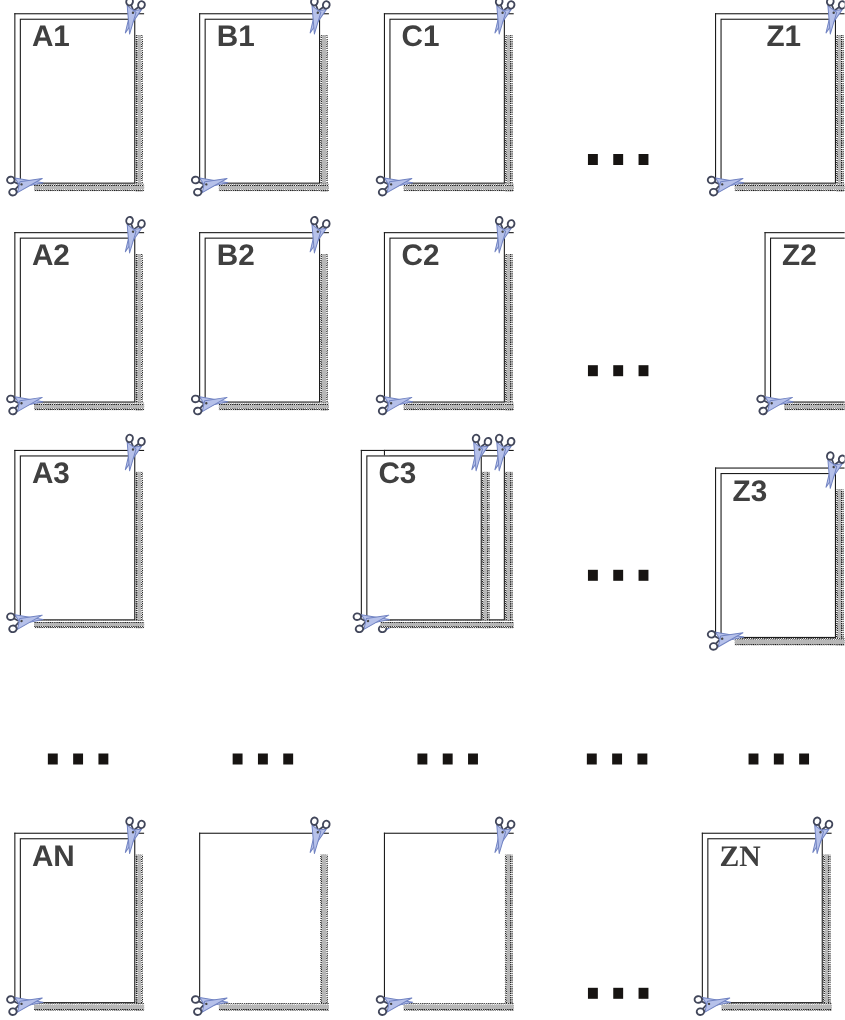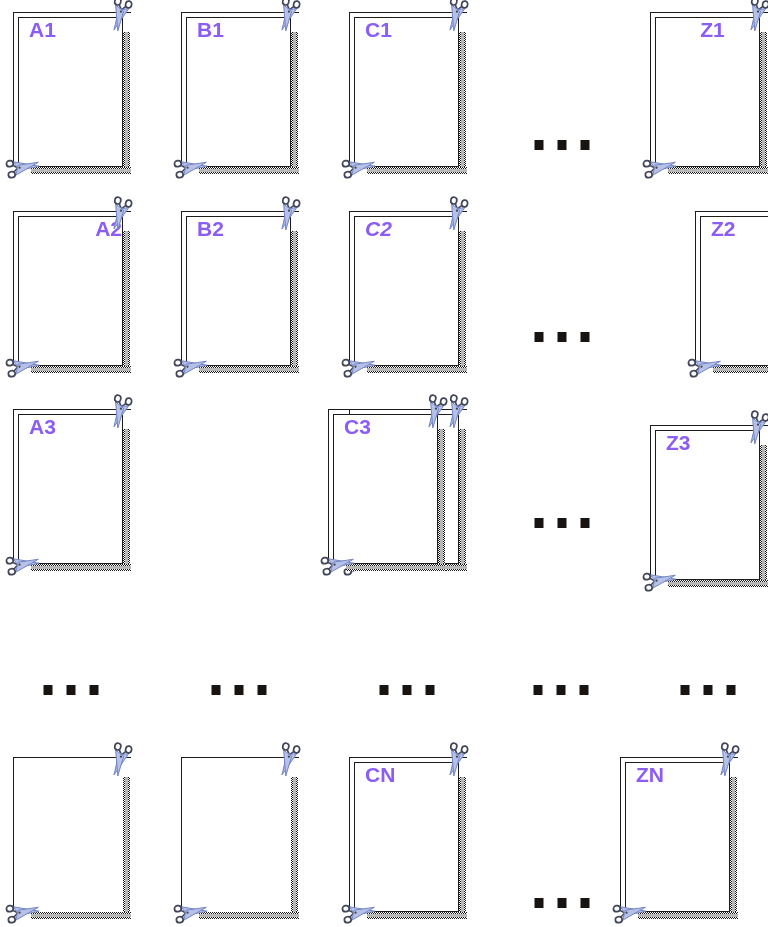--- a/index.html
+++ b/index.html
@@ -10,21 +10,21 @@
   
   .card{position:absolute;width:118px;height:162px;}
   .cut-top{position:absolute;left:0;top:0;width:118px;height:1.4px;background:#1c1c1c;}
   .cut-left{position:absolute;left:0;top:0;width:1.4px;height:152px;background:#1c1c1c;}
   .face{
     position:absolute;left:5px;top:5px;width:105px;height:150px;
     box-sizing:border-box;border:1.4px solid #1c1c1c;background:#fff;
   }
   .label{
     display:block;padding:1px 0 0 10px;
-    font-size:21px;font-weight:bold;color:#8b5cf6;line-height:1.05;
+    font-size:27px;font-weight:bold;color:#404040;line-height:1.05;
     letter-spacing:0px;
   }
   .band{position:absolute;}
   .band-right{
     left:110px;top:20px;width:7px;height:142px;
     background:
       linear-gradient(90deg, rgba(0,0,0,0) 0 2px, #b7b7b7 2px 5px, rgba(0,0,0,0) 5px 7px),
       conic-gradient(#171717 0 25%, #fff 0 50%, #171717 0 75%, #fff 0);
     background-size:auto, 2px 2px;
   }
@@ -157,21 +157,21 @@
           <line x1="6.5" y1="6" x2="11" y2="9.5" stroke="#41465a" stroke-width="1.6"></line>
           <line x1="6.5" y1="14" x2="11" y2="10.5" stroke="#41465a" stroke-width="1.6"></line>
           <polygon points="8.5,3.2 33,12 12.5,12.6" fill="#b6c1ea" stroke="#7183c2" stroke-width="0.9" stroke-linejoin="round"></polygon>
           <polygon points="8.5,16.8 33,8 12.5,7.4" fill="#b6c1ea" stroke="#7183c2" stroke-width="0.9" stroke-linejoin="round"></polygon>
           <ellipse cx="4.6" cy="4.4" rx="3.4" ry="3" fill="#ffffff" stroke="#41465a" stroke-width="1.7"></ellipse>
           <ellipse cx="4.6" cy="15.6" rx="3.4" ry="3" fill="#ffffff" stroke="#41465a" stroke-width="1.7"></ellipse>
           <circle cx="13.5" cy="10" r="1.1" fill="#444"></circle>
         </svg>
       </div>
 
-      <div class="card" style="left: 13px; top: 211px; position: absolute; text-align: right;">
+      <div class="card" style="left: 13px; top: 211px; position: absolute;">
         <div class="band band-right"></div>
         <div class="band band-bottom"></div>
         <div class="cut-top"></div>
         <div class="cut-left"></div>
         <div class="face">
           <span class="label">A2</span>
         </div>
         <svg class="scissors sc-tr" viewBox="0 0 34 20" aria-hidden="true">
           <line x1="6.5" y1="6" x2="11" y2="9.5" stroke="#41465a" stroke-width="1.6"></line>
           <line x1="6.5" y1="14" x2="11" y2="10.5" stroke="#41465a" stroke-width="1.6"></line>
@@ -213,21 +213,21 @@
           <line x1="6.5" y1="6" x2="11" y2="9.5" stroke="#41465a" stroke-width="1.6"></line>
           <line x1="6.5" y1="14" x2="11" y2="10.5" stroke="#41465a" stroke-width="1.6"></line>
           <polygon points="8.5,3.2 33,12 12.5,12.6" fill="#b6c1ea" stroke="#7183c2" stroke-width="0.9" stroke-linejoin="round"></polygon>
           <polygon points="8.5,16.8 33,8 12.5,7.4" fill="#b6c1ea" stroke="#7183c2" stroke-width="0.9" stroke-linejoin="round"></polygon>
           <ellipse cx="4.6" cy="4.4" rx="3.4" ry="3" fill="#ffffff" stroke="#41465a" stroke-width="1.7"></ellipse>
           <ellipse cx="4.6" cy="15.6" rx="3.4" ry="3" fill="#ffffff" stroke="#41465a" stroke-width="1.7"></ellipse>
           <circle cx="13.5" cy="10" r="1.1" fill="#444"></circle>
         </svg>
       </div>
 
-      <div class="card" style="left: 349px; top: 211px; position: absolute; font-style: italic;">
+      <div class="card" style="left: 349px; top: 211px; position: absolute;">
         <div class="band band-right"></div>
         <div class="band band-bottom"></div>
         <div class="cut-top"></div>
         <div class="cut-left"></div>
         <div class="face">
           <span class="label">C2</span>
         </div>
         <svg class="scissors sc-tr" viewBox="0 0 34 20" aria-hidden="true">
           <line x1="6.5" y1="6" x2="11" y2="9.5" stroke="#41465a" stroke-width="1.6"></line>
           <line x1="6.5" y1="14" x2="11" y2="10.5" stroke="#41465a" stroke-width="1.6"></line>
@@ -386,20 +386,23 @@
           <ellipse cx="4.6" cy="15.6" rx="3.4" ry="3" fill="#ffffff" stroke="#41465a" stroke-width="1.7"></ellipse>
           <circle cx="13.5" cy="10" r="1.1" fill="#444"></circle>
         </svg>
       </div>
 
       <div class="card" style="left: 13px; top: 757px; position: absolute;">
         <div class="band band-right"></div>
         <div class="band band-bottom"></div>
         <div class="cut-top"></div>
         <div class="cut-left"></div>
+        <div class="face">
+          <span class="label">AN</span>
+        </div>
         <svg class="scissors sc-tr" viewBox="0 0 34 20" aria-hidden="true">
           <line x1="6.5" y1="6" x2="11" y2="9.5" stroke="#41465a" stroke-width="1.6"></line>
           <line x1="6.5" y1="14" x2="11" y2="10.5" stroke="#41465a" stroke-width="1.6"></line>
           <polygon points="8.5,3.2 33,12 12.5,12.6" fill="#b6c1ea" stroke="#7183c2" stroke-width="0.9" stroke-linejoin="round"></polygon>
           <polygon points="8.5,16.8 33,8 12.5,7.4" fill="#b6c1ea" stroke="#7183c2" stroke-width="0.9" stroke-linejoin="round"></polygon>
           <ellipse cx="4.6" cy="4.4" rx="3.4" ry="3" fill="#ffffff" stroke="#41465a" stroke-width="1.7"></ellipse>
           <ellipse cx="4.6" cy="15.6" rx="3.4" ry="3" fill="#ffffff" stroke="#41465a" stroke-width="1.7"></ellipse>
           <circle cx="13.5" cy="10" r="1.1" fill="#444"></circle>
         </svg>
         <svg class="scissors sc-bl" viewBox="0 0 34 20" aria-hidden="true">
@@ -436,44 +439,41 @@
           <ellipse cx="4.6" cy="15.6" rx="3.4" ry="3" fill="#ffffff" stroke="#41465a" stroke-width="1.7"></ellipse>
           <circle cx="13.5" cy="10" r="1.1" fill="#444"></circle>
         </svg>
       </div>
 
       <div class="card" style="left: 349px; top: 757px; position: absolute;">
         <div class="band band-right"></div>
         <div class="band band-bottom"></div>
         <div class="cut-top"></div>
         <div class="cut-left"></div>
-        <div class="face">
-          <span class="label">CN</span>
-        </div>
-        <svg class="scissors sc-tr" viewBox="0 0 34 20" aria-hidden="true">
-          <line x1="6.5" y1="6" x2="11" y2="9.5" stroke="#41465a" stroke-width="1.6"></line>
-          <line x1="6.5" y1="14" x2="11" y2="10.5" stroke="#41465a" stroke-width="1.6"></line>
-          <polygon points="8.5,3.2 33,12 12.5,12.6" fill="#b6c1ea" stroke="#7183c2" stroke-width="0.9" stroke-linejoin="round"></polygon>
-          <polygon points="8.5,16.8 33,8 12.5,7.4" fill="#b6c1ea" stroke="#7183c2" stroke-width="0.9" stroke-linejoin="round"></polygon>
-          <ellipse cx="4.6" cy="4.4" rx="3.4" ry="3" fill="#ffffff" stroke="#41465a" stroke-width="1.7"></ellipse>
-          <ellipse cx="4.6" cy="15.6" rx="3.4" ry="3" fill="#ffffff" stroke="#41465a" stroke-width="1.7"></ellipse>
-          <circle cx="13.5" cy="10" r="1.1" fill="#444"></circle>
-        </svg>
-        <svg class="scissors sc-bl" viewBox="0 0 34 20" aria-hidden="true">
-          <line x1="6.5" y1="6" x2="11" y2="9.5" stroke="#41465a" stroke-width="1.6"></line>
-          <line x1="6.5" y1="14" x2="11" y2="10.5" stroke="#41465a" stroke-width="1.6"></line>
-          <polygon points="8.5,3.2 33,12 12.5,12.6" fill="#b6c1ea" stroke="#7183c2" stroke-width="0.9" stroke-linejoin="round"></polygon>
-          <polygon points="8.5,16.8 33,8 12.5,7.4" fill="#b6c1ea" stroke="#7183c2" stroke-width="0.9" stroke-linejoin="round"></polygon>
-          <ellipse cx="4.6" cy="4.4" rx="3.4" ry="3" fill="#ffffff" stroke="#41465a" stroke-width="1.7"></ellipse>
-          <ellipse cx="4.6" cy="15.6" rx="3.4" ry="3" fill="#ffffff" stroke="#41465a" stroke-width="1.7"></ellipse>
-          <circle cx="13.5" cy="10" r="1.1" fill="#444"></circle>
-        </svg>
-      </div>
-
-      <div class="card" style="left: 620px; top: 757px; position: absolute;">
+        <svg class="scissors sc-tr" viewBox="0 0 34 20" aria-hidden="true">
+          <line x1="6.5" y1="6" x2="11" y2="9.5" stroke="#41465a" stroke-width="1.6"></line>
+          <line x1="6.5" y1="14" x2="11" y2="10.5" stroke="#41465a" stroke-width="1.6"></line>
+          <polygon points="8.5,3.2 33,12 12.5,12.6" fill="#b6c1ea" stroke="#7183c2" stroke-width="0.9" stroke-linejoin="round"></polygon>
+          <polygon points="8.5,16.8 33,8 12.5,7.4" fill="#b6c1ea" stroke="#7183c2" stroke-width="0.9" stroke-linejoin="round"></polygon>
+          <ellipse cx="4.6" cy="4.4" rx="3.4" ry="3" fill="#ffffff" stroke="#41465a" stroke-width="1.7"></ellipse>
+          <ellipse cx="4.6" cy="15.6" rx="3.4" ry="3" fill="#ffffff" stroke="#41465a" stroke-width="1.7"></ellipse>
+          <circle cx="13.5" cy="10" r="1.1" fill="#444"></circle>
+        </svg>
+        <svg class="scissors sc-bl" viewBox="0 0 34 20" aria-hidden="true">
+          <line x1="6.5" y1="6" x2="11" y2="9.5" stroke="#41465a" stroke-width="1.6"></line>
+          <line x1="6.5" y1="14" x2="11" y2="10.5" stroke="#41465a" stroke-width="1.6"></line>
+          <polygon points="8.5,3.2 33,12 12.5,12.6" fill="#b6c1ea" stroke="#7183c2" stroke-width="0.9" stroke-linejoin="round"></polygon>
+          <polygon points="8.5,16.8 33,8 12.5,7.4" fill="#b6c1ea" stroke="#7183c2" stroke-width="0.9" stroke-linejoin="round"></polygon>
+          <ellipse cx="4.6" cy="4.4" rx="3.4" ry="3" fill="#ffffff" stroke="#41465a" stroke-width="1.7"></ellipse>
+          <ellipse cx="4.6" cy="15.6" rx="3.4" ry="3" fill="#ffffff" stroke="#41465a" stroke-width="1.7"></ellipse>
+          <circle cx="13.5" cy="10" r="1.1" fill="#444"></circle>
+        </svg>
+      </div>
+
+      <div class="card" style="left: 638px; top: 757px; position: absolute; font-family: Liberation Serif, serif;">
         <div class="band band-right"></div>
         <div class="band band-bottom"></div>
         <div class="cut-top"></div>
         <div class="cut-left"></div>
         <div class="face">
           <span class="label">ZN</span>
         </div>
         <svg class="scissors sc-tr" viewBox="0 0 34 20" aria-hidden="true">
           <line x1="6.5" y1="6" x2="11" y2="9.5" stroke="#41465a" stroke-width="1.6"></line>
           <line x1="6.5" y1="14" x2="11" y2="10.5" stroke="#41465a" stroke-width="1.6"></line>

